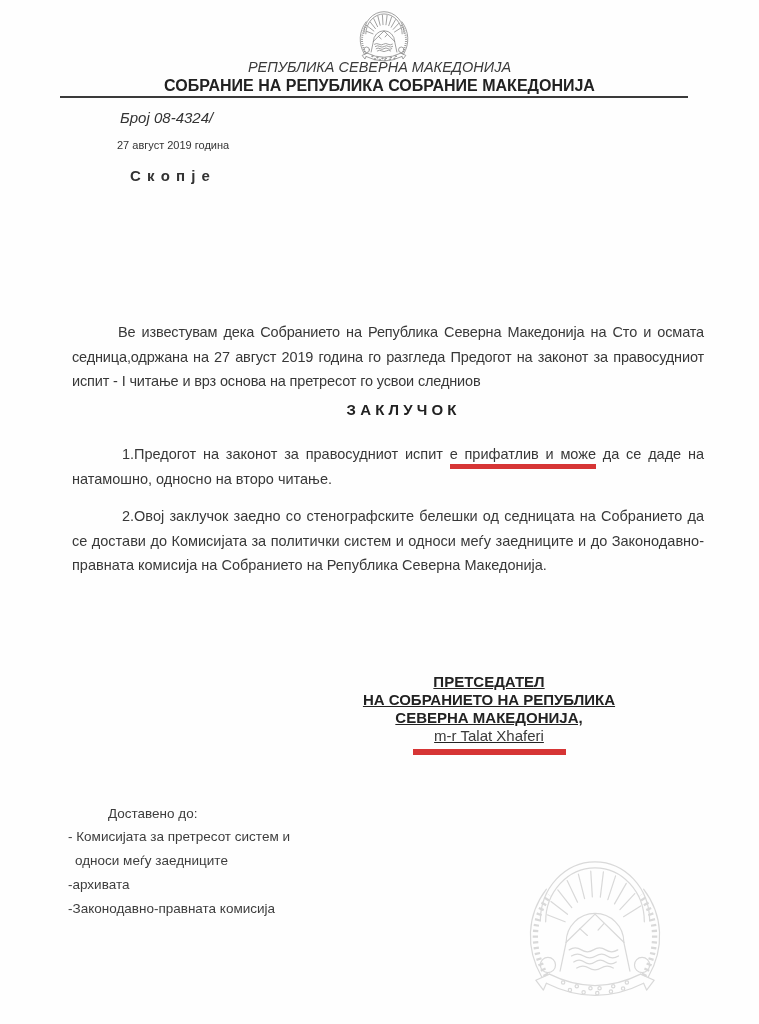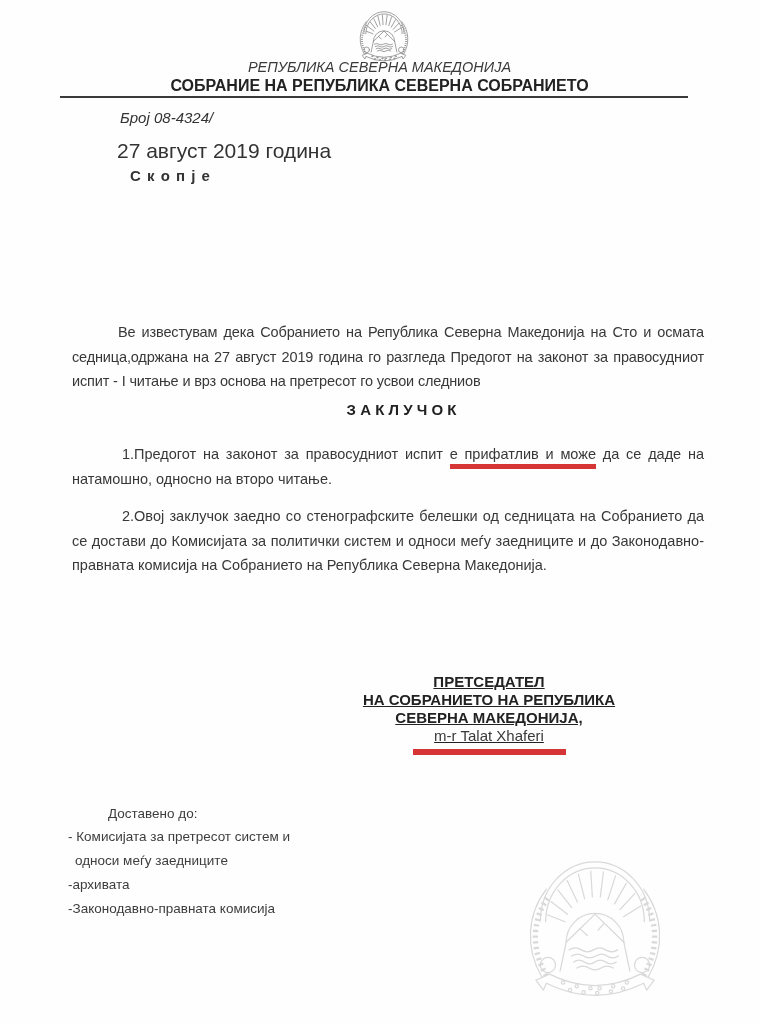--- a/index.html
+++ b/index.html
@@ -18,21 +18,21 @@
     position: absolute; top: 59px; left: 0; width: 100%;
     text-align: center; font-style: italic; font-size: 14.5px; color: #3a3a3a;
   }
   .hdr-assembly {
     position: absolute; top: 77px; left: 0; width: 100%;
     text-align: center; font-weight: bold; font-size: 16px; color: #222;
   }
   .hdr-rule { position: absolute; top: 96px; left: 60px; width: 628px; border-top: 2px solid #3a3a3a; }
   
   .meta-number { position: absolute; top: 109px; left: 120px; font-size: 15px; font-style: italic; }
-  .meta-date   { position: absolute; top: 139px; left: 117px; font-size: 21px; }
+  .meta-date   { position: absolute; top: 139px; left: 117px; font-size: 11px; }
   .meta-city   { position: absolute; top: 167px; left: 130px; font-size: 15px; font-weight: bold; letter-spacing: 1px; }
   
   .para {
     position: absolute; left: 64px; width: 632px;
     margin: 8px; font-size: 14.5px; line-height: 24.5px;
     text-align: justify; text-align-last: left; color: #383838;
   }
   .intro { top: 312px; text-indent: 46px; letter-spacing: -0.15px; }
   .heading-conclusion {
     position: absolute; top: 401px; left: 0; width: 100%;
@@ -124,21 +124,21 @@
 
 <div class="page">
 
   <div class="emblem-top">
     <svg>
         <use href="#coa"></use>
       </svg>
   </div>
 
   <div class="hdr-republic">РЕПУБЛИКА СЕВЕРНА МАКЕДОНИЈА</div>
-  <div class="hdr-assembly">СОБРАНИЕ НА РЕПУБЛИКА СЕВЕРНА СОБРАНИЕТО</div>
+  <div class="hdr-assembly">СОБРАНИЕ НА РЕПУБЛИКА СОБРАНИЕ МАКЕДОНИЈА</div>
   <div class="hdr-rule"></div>
 
   <div class="meta-number">Број 08-4324/</div>
   <div class="meta-date">27 август 2019 година</div>
   <div class="meta-city">С к о п ј е</div>
 
   <p class="para intro">Ве известувам дека Собранието на Република Северна Македонија на Сто и осмата седница,одржана на 27 август 2019 година го разгледа Предогот на законот за правосудниот испит - I читање и врз основа на претресот го усвои следниов</p>
 
   <div class="heading-conclusion">З А К Л У Ч О К</div>
 

